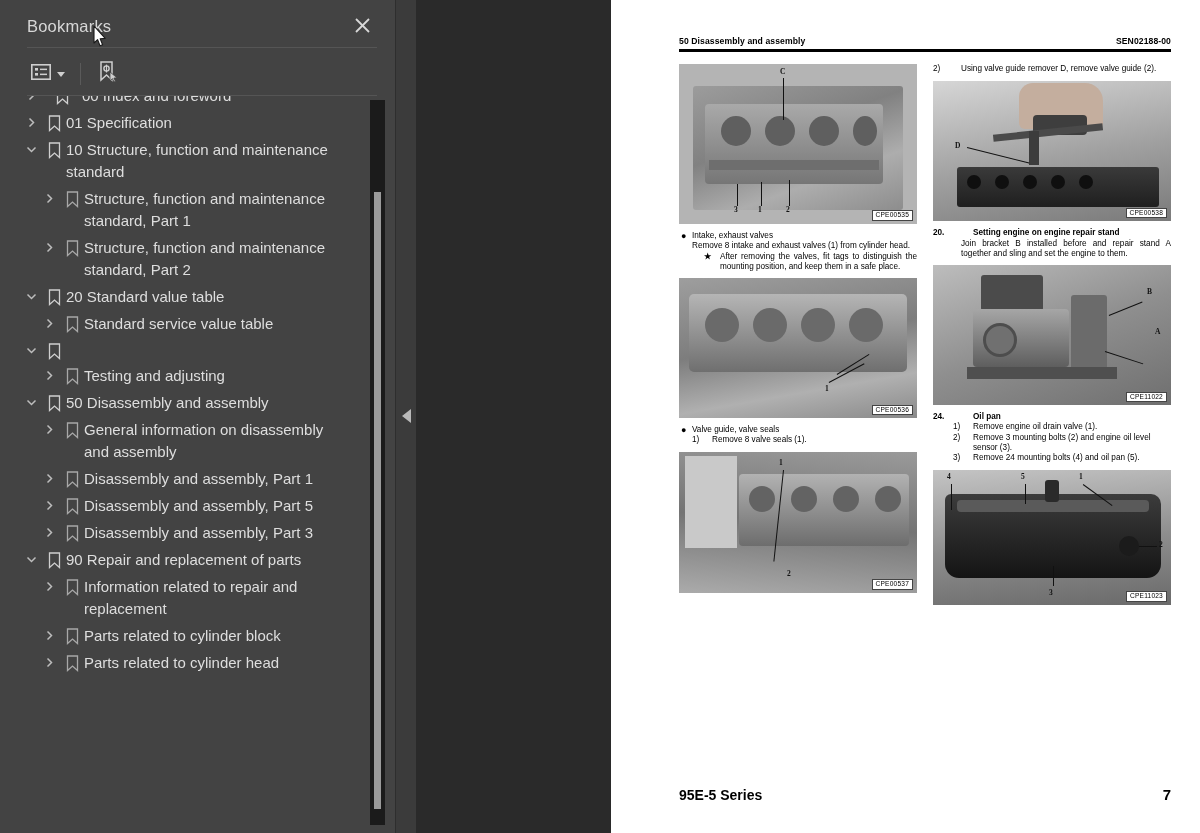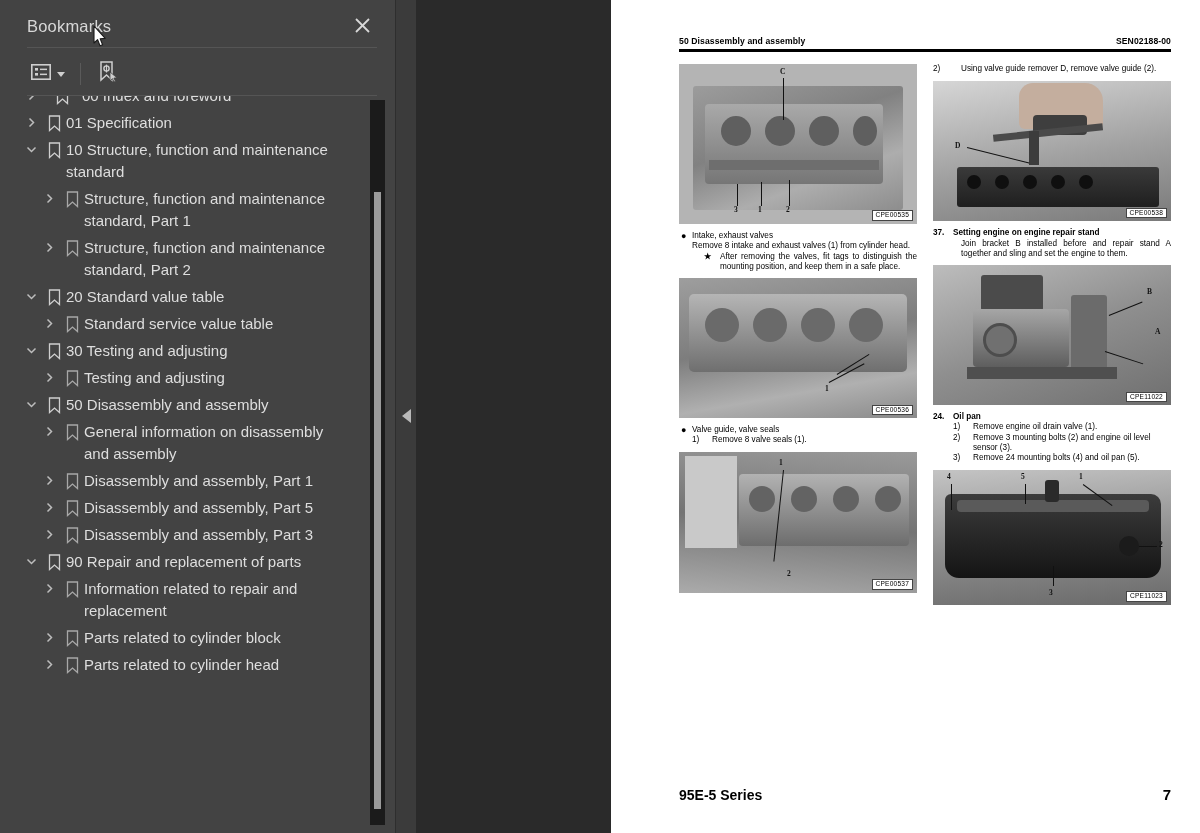--- a/index.html
+++ b/index.html
@@ -191,21 +191,21 @@
   .bul .bd { flex: 1; }
   .sub { display: flex; margin-top: 0px; padding-left: 12px; }
   .sub .m { width: 16px; flex: 0 0 16px; font-weight: bold; }
   .sub .s { flex: 1; text-align: justify; }
   .num { display: flex; margin-top: 0px; padding-left: 12px; }
   .num .m { width: 20px; flex: 0 0 20px; }
   .num .s { flex: 1; }
   .sec { display: flex; margin-top: 0; }
   .sec .n { width: 20px; flex: 0 0 20px; font-weight: bold; }
   .sec .body { flex: 1; }
-  .sec .t { font-weight: bold; }
+  .sec .t { font-weight: bold; margin-left: 20px; }
   .just { text-align: justify; margin-left: 8px; }
 
   .pg-foot {
     position: absolute; left: 68px; right: 29px; bottom: 30px;
     display: flex; justify-content: space-between; align-items: flex-end;
   }
   .foot-l { font-size: 14px; font-weight: bold; }
   .foot-r { font-size: 15px; font-weight: bold; }
 
   .cursor {
@@ -355,21 +355,20 @@
             <span class="tw">
               <svg width="11" height="11" viewBox="0 0 11 11">
                 <polyline points="1.5,3.5 5.5,7.5 9.5,3.5" fill="none" stroke="#bdbdbd" stroke-width="1.5"></polyline>
               </svg>
             </span>
             <span class="bm">
               <svg width="13" height="17" viewBox="0 0 13 17">
                 <path d="M1.5 1 L11.5 1 L11.5 15.5 L6.5 11 L1.5 15.5 Z" fill="none" stroke="#cfcfcf" stroke-width="1.3"></path>
               </svg>
             </span>
-            <span class="lbl">30 Testing and adjusting</span>
           </div>
           <div class="row lvl1">
             <span class="tw">
               <svg width="11" height="11" viewBox="0 0 11 11">
                 <polyline points="3.5,1.5 7.5,5.5 3.5,9.5" fill="none" stroke="#bdbdbd" stroke-width="1.5"></polyline>
               </svg>
             </span>
             <span class="bm">
               <svg width="13" height="17" viewBox="0 0 13 17">
                 <path d="M1.5 1 L11.5 1 L11.5 15.5 L6.5 11 L1.5 15.5 Z" fill="none" stroke="#a8a8a8" stroke-width="1.3"></path>
@@ -625,21 +624,21 @@
               <div style="position:absolute;left:90px;top:94px;width:14px;height:14px;background:#0f0f0f;border-radius:50%;"></div>
               <div style="position:absolute;left:118px;top:94px;width:14px;height:14px;background:#0f0f0f;border-radius:50%;"></div>
               <div style="position:absolute;left:146px;top:94px;width:14px;height:14px;background:#0f0f0f;border-radius:50%;"></div>
               <div class="lead" style="left:34px;top:66px;width:64px;height:1.3px;transform:rotate(14deg);transform-origin:left;"></div>
               <div class="mark" style="left:22px;top:60px;color:#111;">D</div>
               <div class="code">CPE00538</div>
             </div>
 
             <div class="txt blk">
               <div class="sec">
-                <span class="n">37.</span>
+                <span class="n">20.</span>
                 <div class="body">
                   <div class="t">Setting engine on engine repair stand</div>
                   <div class="just">Join bracket B installed before and repair stand A together and sling and set the engine to them.</div>
                 </div>
               </div>
             </div>
 
             <div class="fig" style="height:140px;margin-top:2px;">
               <div style="position:absolute;left:0;top:0;right:0;bottom:0;background:linear-gradient(160deg,#bdbdbd,#8f8f8f 50%,#6f6f6f);"></div>
               <div style="position:absolute;left:48px;top:10px;width:62px;height:36px;background:#4b4b4b;border-radius:3px;"></div>

